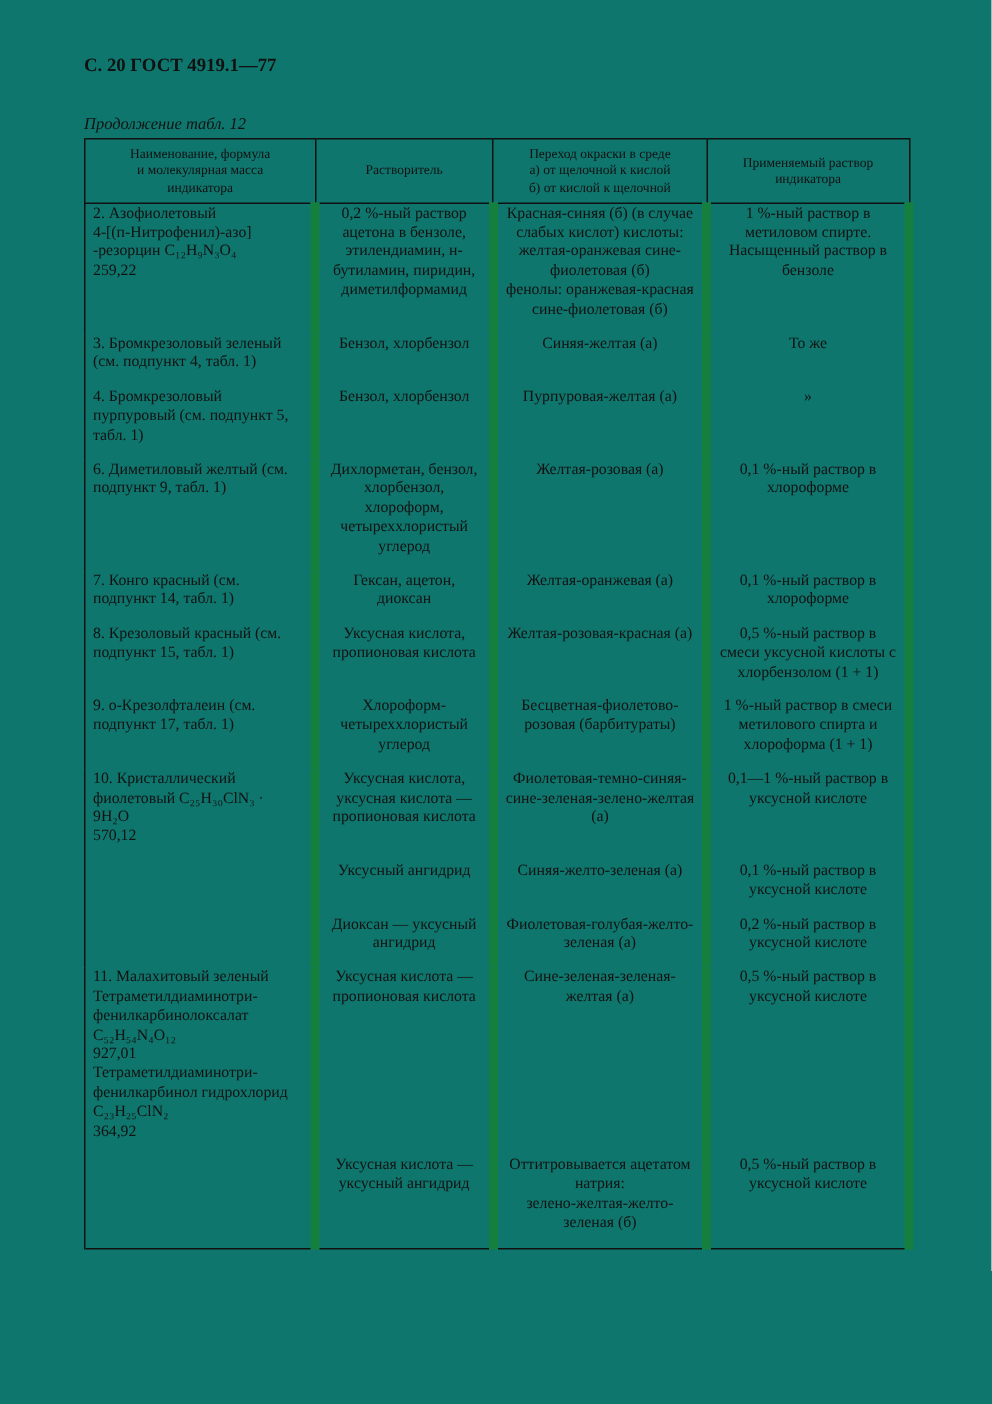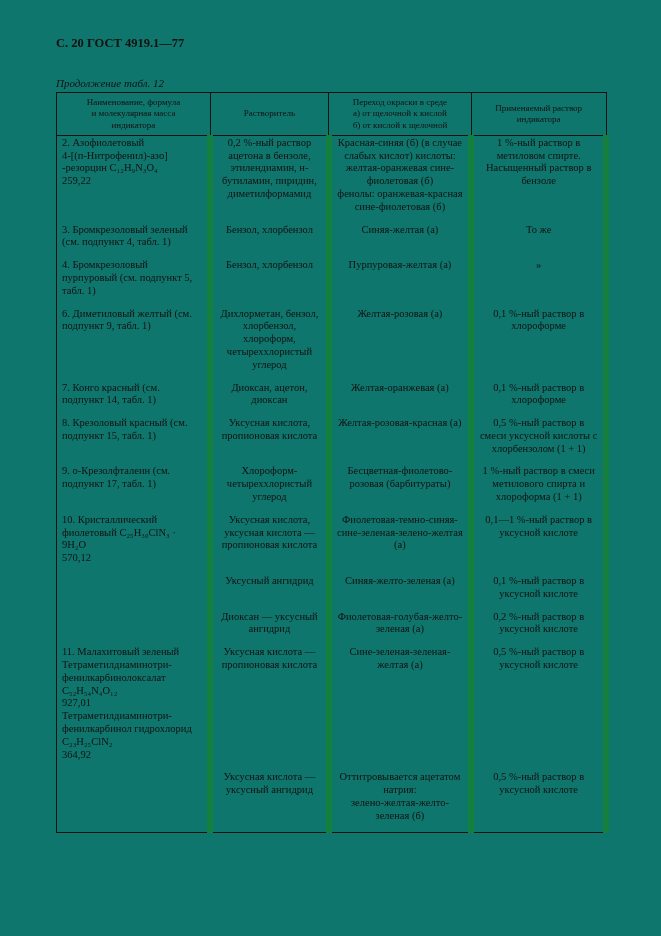--- a/index.html
+++ b/index.html
@@ -117,21 +117,21 @@
           <td class="cell-solution">»</td>
         </tr>
         <tr>
           <td class="cell-name">6. Диметиловый желтый (см. подпункт 9, табл. 1)</td>
           <td class="cell-solvent">Дихлорметан, бензол, хлорбензол, хлороформ, четыреххлористый углерод</td>
           <td class="cell-transition">Желтая-розовая (а)</td>
           <td class="cell-solution">0,1 %-ный раствор в хлороформе</td>
         </tr>
         <tr>
           <td class="cell-name">7. Конго красный (см. подпункт 14, табл. 1)</td>
-          <td class="cell-solvent">Диоксан, ацетон, диоксан</td>
+          <td class="cell-solvent">Гексан, ацетон, диоксан</td>
           <td class="cell-transition">Желтая-оранжевая (а)</td>
           <td class="cell-solution">0,1 %-ный раствор в хлороформе</td>
         </tr>
         <tr>
           <td class="cell-name">8. Крезоловый красный (см. подпункт 15, табл. 1)</td>
           <td class="cell-solvent">Уксусная кислота, пропионовая кислота</td>
           <td class="cell-transition">Желтая-розовая-красная (а)</td>
           <td class="cell-solution">0,5 %-ный раствор в смеси уксусной кислоты с хлорбензолом (1 + 1)</td>
         </tr>
         <tr>

